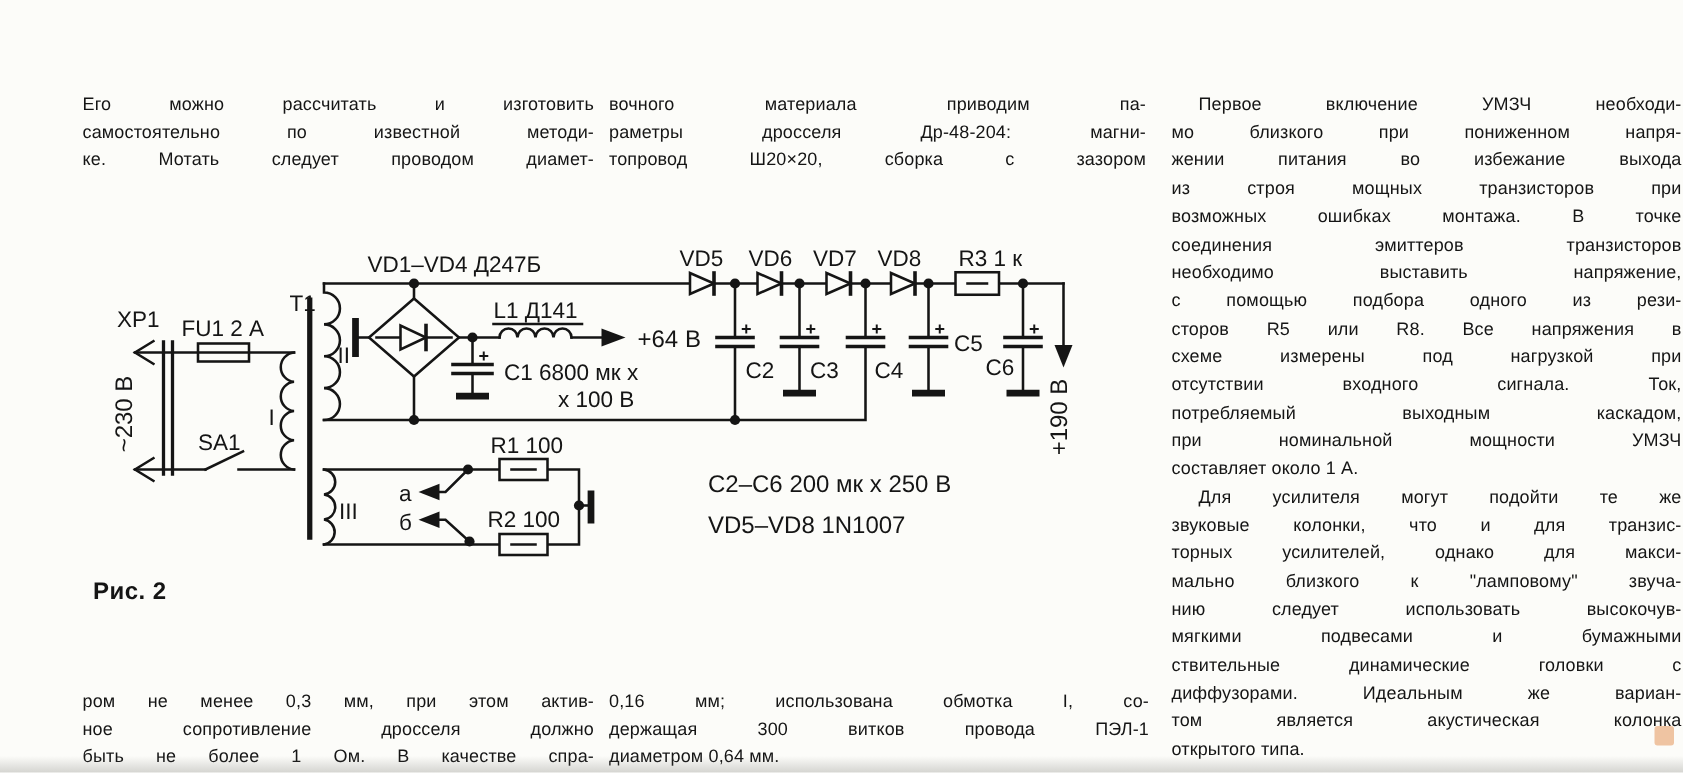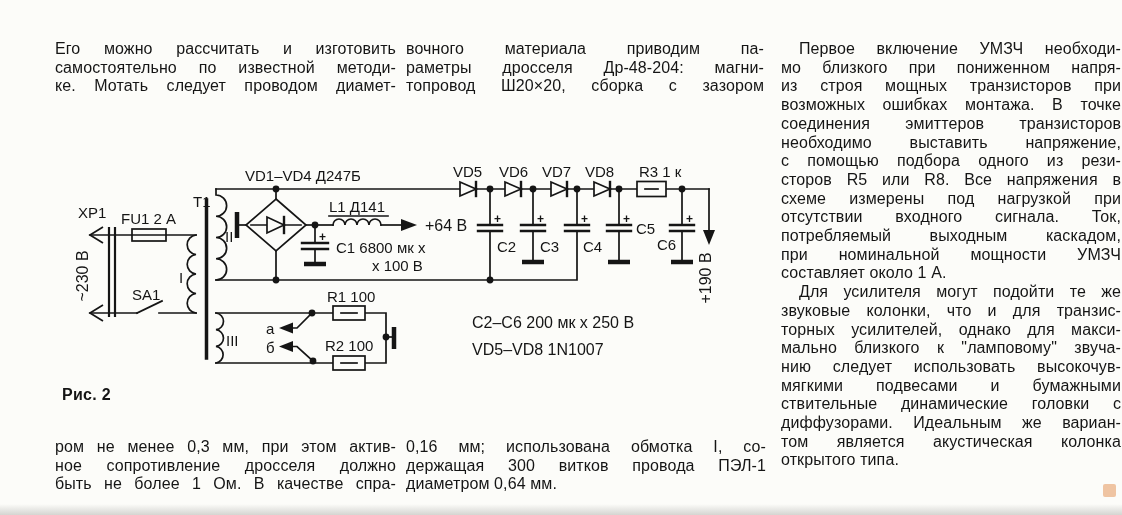--- a/index.html
+++ b/index.html
@@ -1,21 +1,21 @@
 <!DOCTYPE html>
 <html lang="ru"><head>
 <meta charset="utf-8">
 <style>
   html,body { margin:0; padding:0; background:#e8e8e6; }
   .page {
     position:relative; width:1122px; height:515px; overflow:hidden;
     background:#fcfcf9; color:#151515;
     font-family:"Liberation Sans", sans-serif;
   }
-  .col { position:absolute; font-size:16px; line-height:18.7px; letter-spacing:0.1px; }
+  .col { position:absolute; font-size:12px; line-height:18.7px; letter-spacing:0.1px;margin-top:20px; }
   .para { margin:0; }
   .jline { text-align:justify; text-align-last:justify; }
   .jline.last { text-align-last:left; }
   .para.indent .jline:first-child { text-indent:18px; }
   .fig-caption {
     position:absolute; left:62px; top:386px;
     font-size:16px; font-weight:bold; letter-spacing:0.3px;
   }
   .schematic { position:absolute; left:55px; top:150px; }
   .schematic text { font-family:"Liberation Sans", sans-serif; font-size:15px; fill:#151515; stroke:none; }
@@ -54,20 +54,21 @@
         <div class="jline">вочного материала приводим па-</div>
         <div class="jline">раметры дросселя Др-48-204: магни-</div>
         <div class="jline">топровод Ш20×20, сборка с зазором</div>
       </div>
     </div>
 
   <div class="col" style="left:781px; top:40px; width:340px;">
       <div class="para indent">
         <div class="jline">Первое включение УМЗЧ необходи-</div>
         <div class="jline">мо близкого при пониженном напря-</div>
+        <div class="jline">жении питания во избежание выхода</div>
         <div class="jline">из строя мощных транзисторов при</div>
         <div class="jline">возможных ошибках монтажа. В точке</div>
         <div class="jline">соединения эмиттеров транзисторов</div>
         <div class="jline">необходимо выставить напряжение,</div>
         <div class="jline">с помощью подбора одного из рези-</div>
         <div class="jline">сторов R5 или R8. Все напряжения в</div>
         <div class="jline">схеме измерены под нагрузкой при</div>
         <div class="jline">отсутствии входного сигнала. Ток,</div>
         <div class="jline">потребляемый выходным каскадом,</div>
         <div class="jline">при номинальной мощности УМЗЧ</div>

